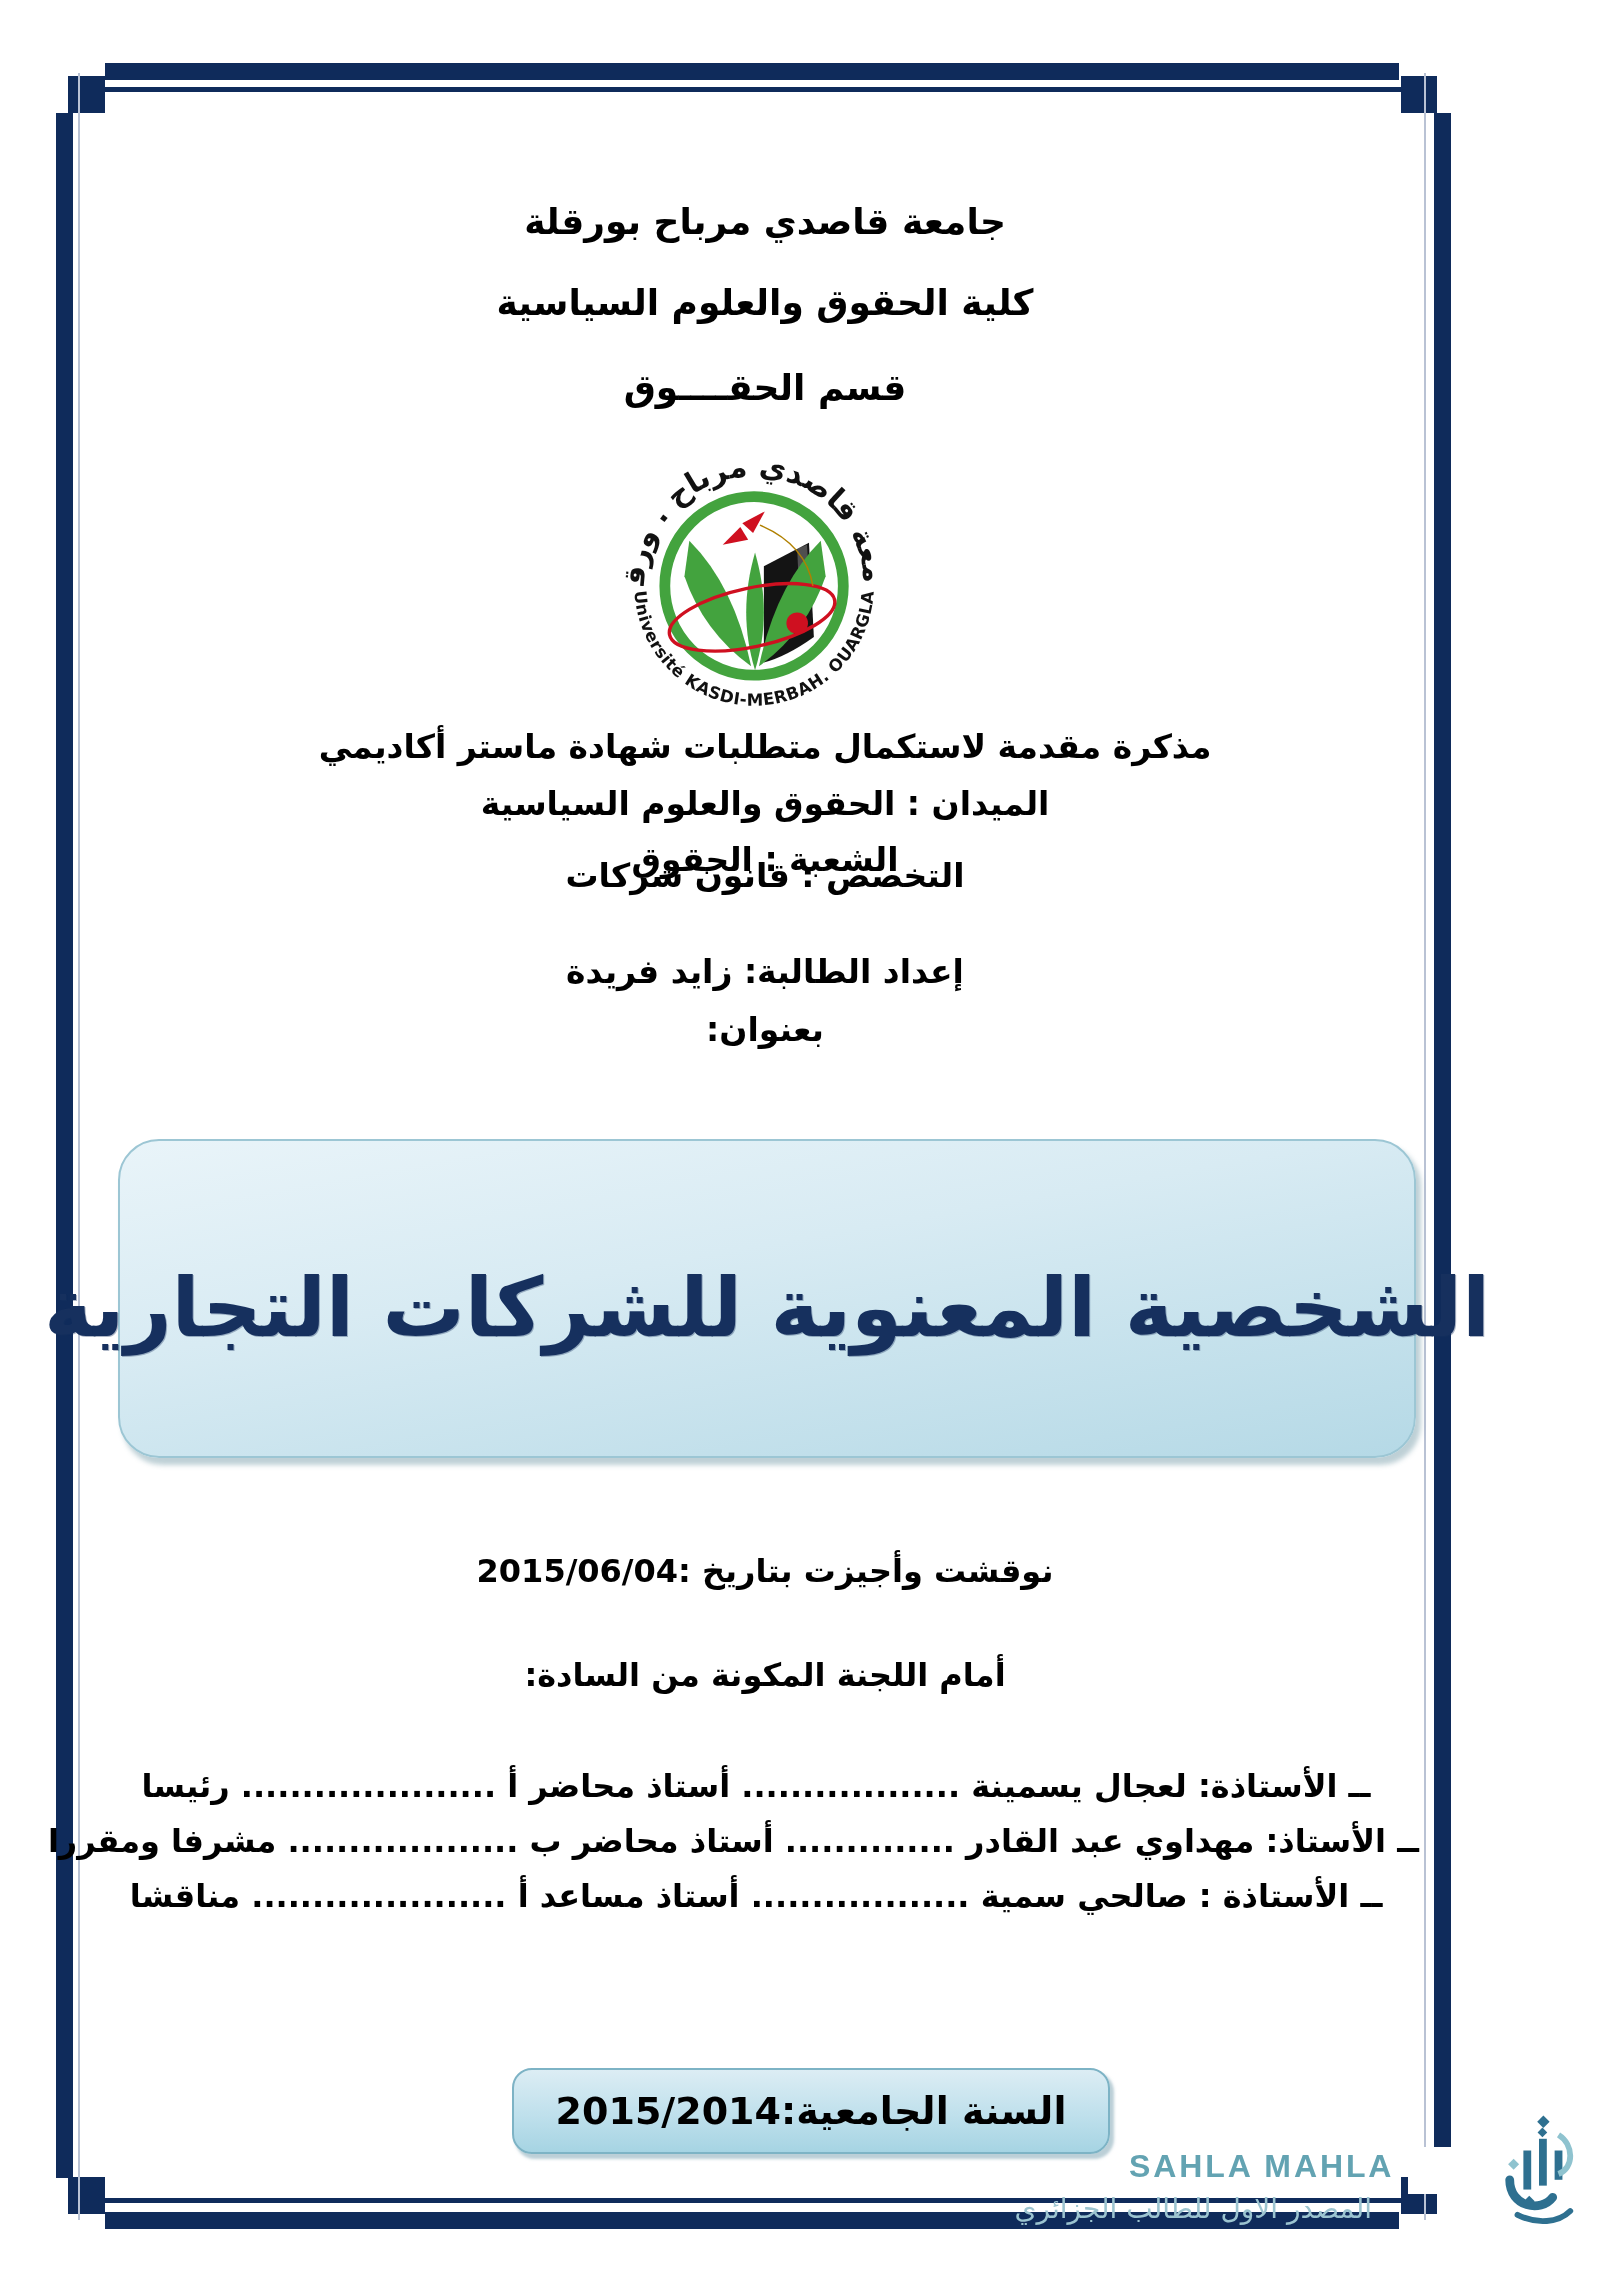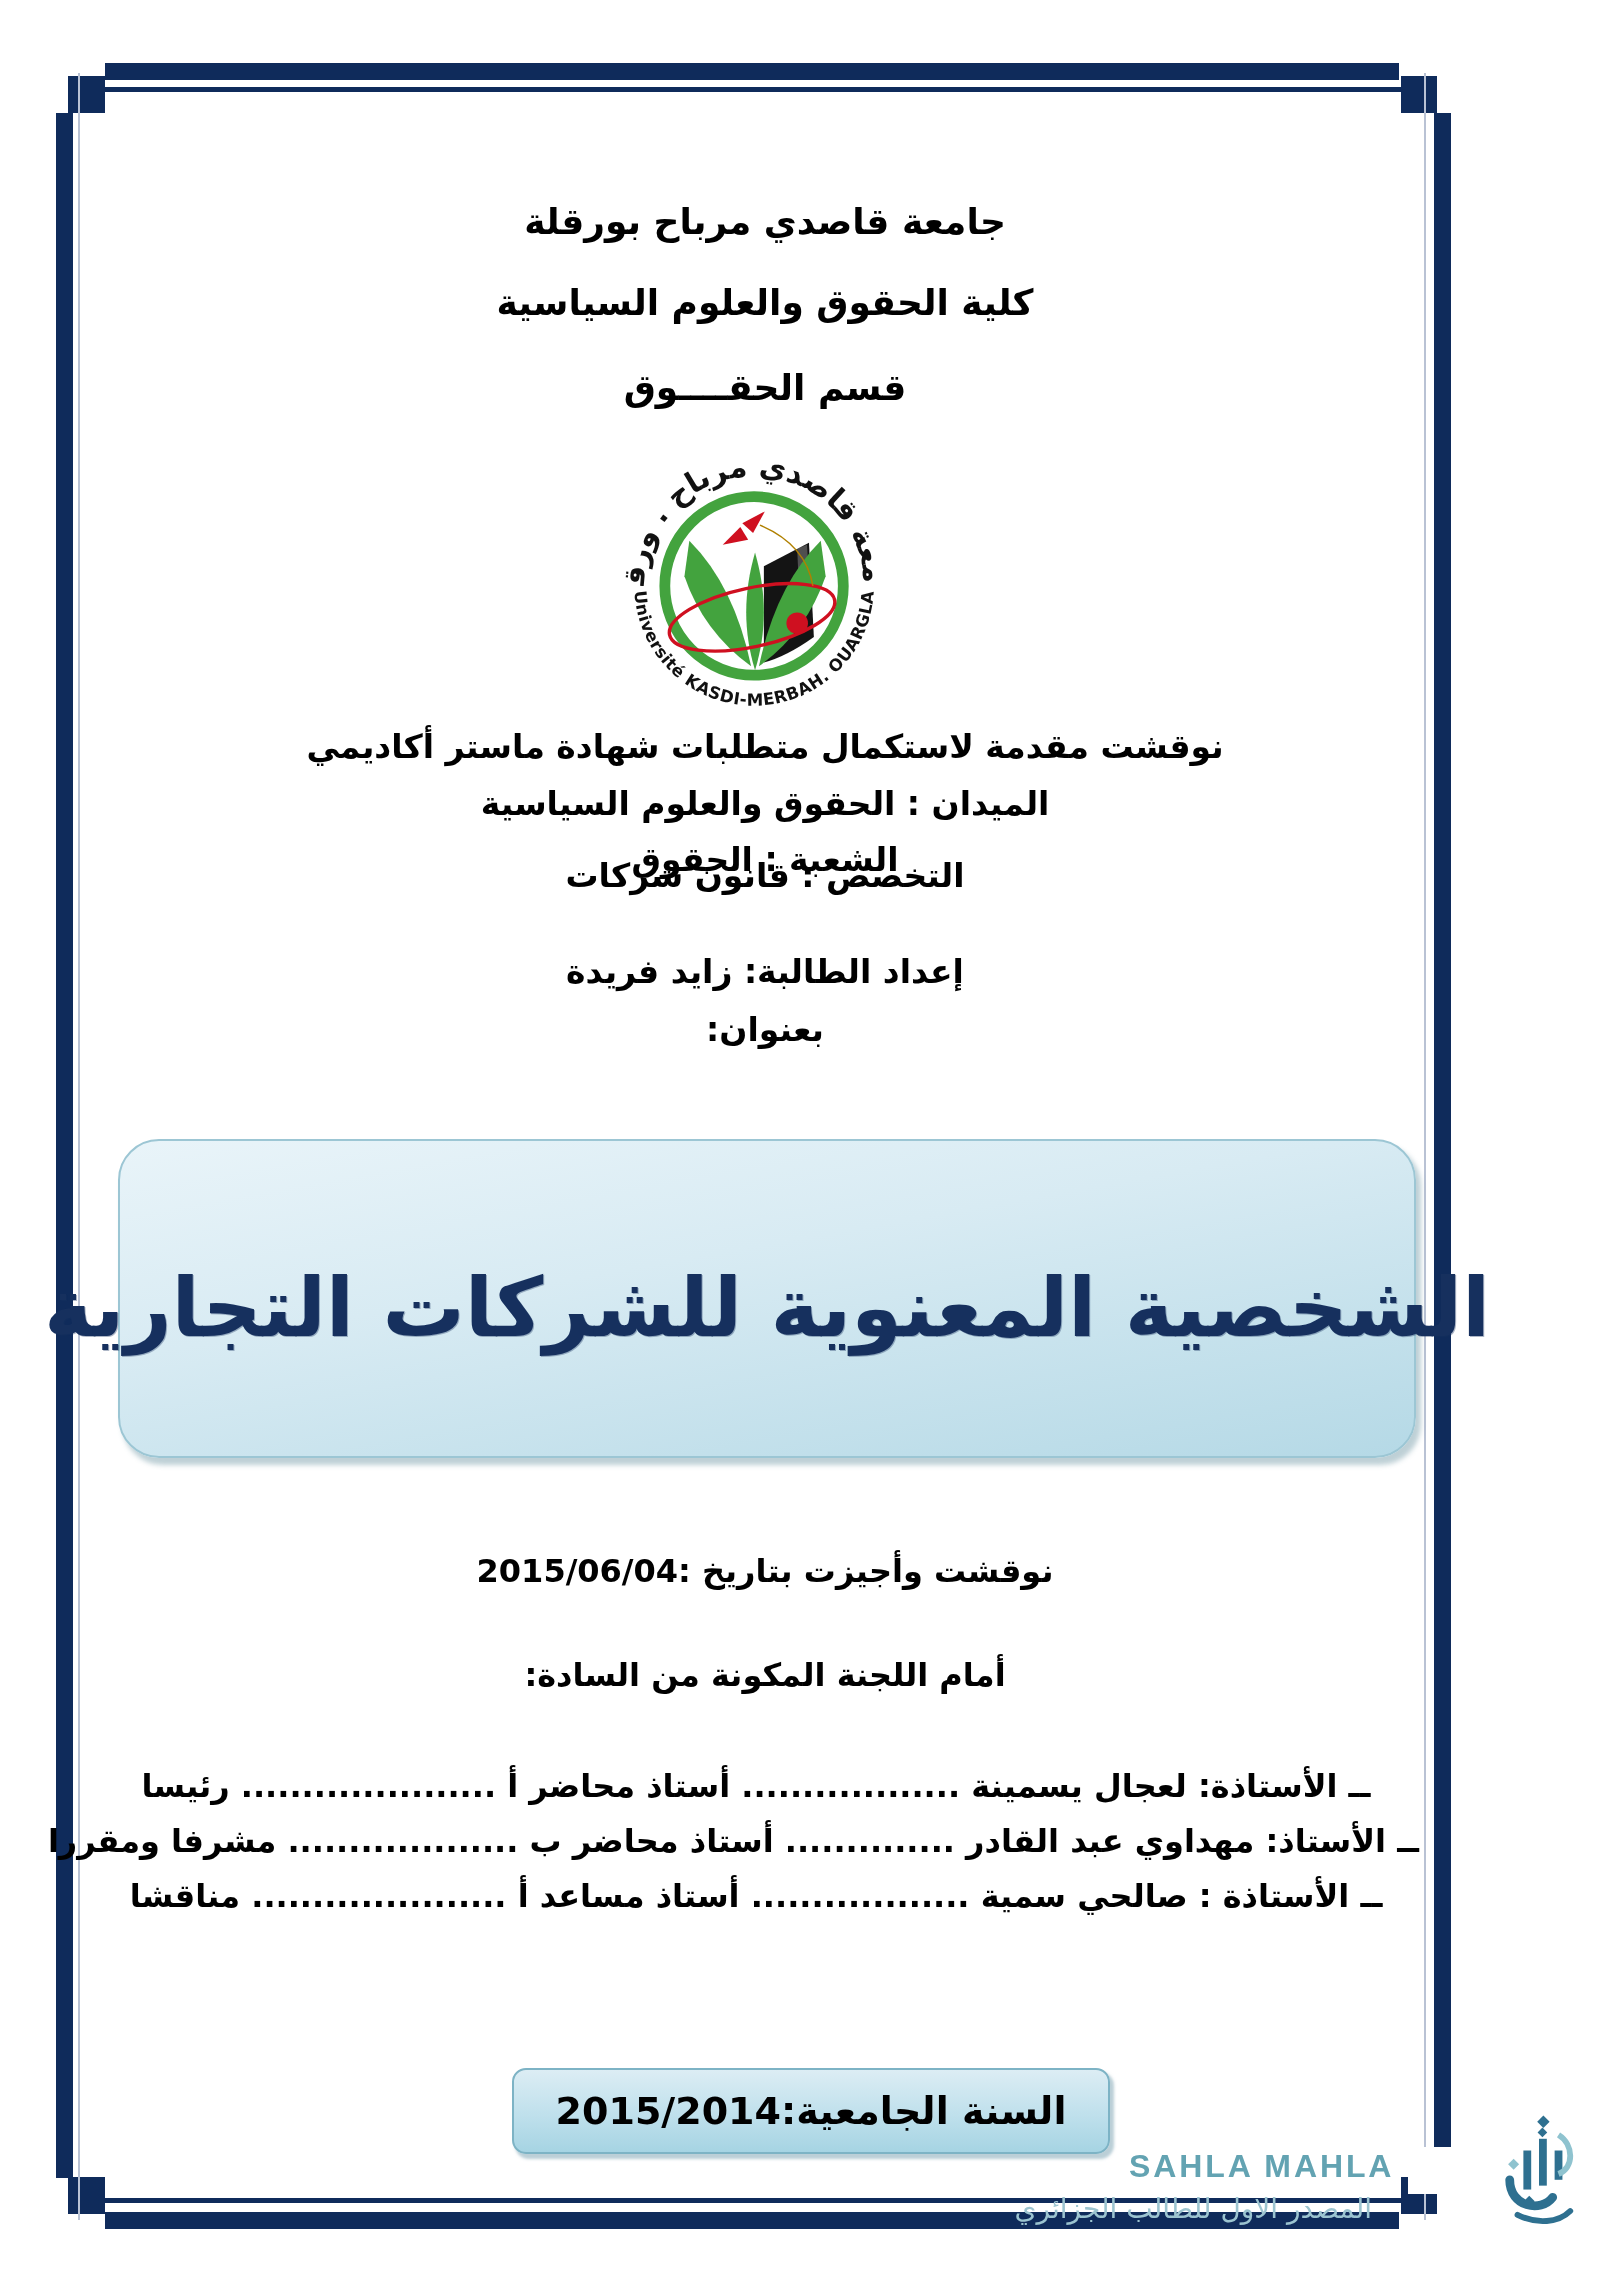--- a/index.html
+++ b/index.html
@@ -57,21 +57,21 @@
   
   .committee{
     position:absolute;left:93px;top:1759px;width:1326px;
     direction:rtl;text-align:center;
     font-size:32px;font-weight:bold;color:#000;
     line-height:55px;white-space:nowrap;z-index:2;
   }
   
   .year-box{
     position:absolute;left:512px;top:2068px;width:594px;height:82px;
-    border-radius:14px;
+    border-radius:20px;
     border:2px solid #7db3c5;
     background:linear-gradient(180deg,#dcedf4 0%,#bfe0ec 55%,#a6d4e3 100%);
     box-shadow:3.9px 4.9px 2.9px rgba(120,160,175,.5);
     z-index:2;
     display:flex;align-items:center;justify-content:center;
   }
   .year-text{direction:rtl;font-size:38px;font-weight:bold;color:#000;white-space:nowrap;}
   
   .wm-patch{position:absolute;left:1408px;top:2147px;width:110px;height:47px;background:#fff;z-index:4;}
   .wm-brand{
@@ -130,21 +130,21 @@
     <path d="M 158,98 Q 205,118 212,160" fill="none" stroke="#b08000" stroke-width="1.5"></path>
 
     <text font-size="30" font-weight="bold" fill="#111" direction="rtl">
       <textPath href="#arcTop" startOffset="50%" text-anchor="middle">جامعة قاصدي مرباح . ورقلة</textPath>
     </text>
     <text font-size="17" font-weight="bold" fill="#111" letter-spacing="0.5">
       <textPath href="#arcBottom" startOffset="50%" text-anchor="middle">Université KASDI-MERBAH. OUARGLA</textPath>
     </text>
   </svg>
 
-  <div class="line memo" style="top:727px">نوقشت مقدمة لاستكمال متطلبات شهادة ماستر أكاديمي</div>
+  <div class="line memo" style="top:727px">مذكرة مقدمة لاستكمال متطلبات شهادة ماستر أكاديمي</div>
   <div class="line memo" style="top:784px">الميدان : الحقوق والعلوم السياسية</div>
   <div class="line memo" style="top:840px">الشعبة : الحقوق</div>
   <div class="line memo" style="top:856px">التخصص : قانون شركات</div>
   <div class="line memo" style="top:952px">إعداد الطالبة: زايد فريدة</div>
   <div class="line memo" style="top:1010px">بعنوان:</div>
 
   <div class="title-box">
     <div class="title-text">الشخصية المعنوية للشركات التجارية</div>
   </div>
 

